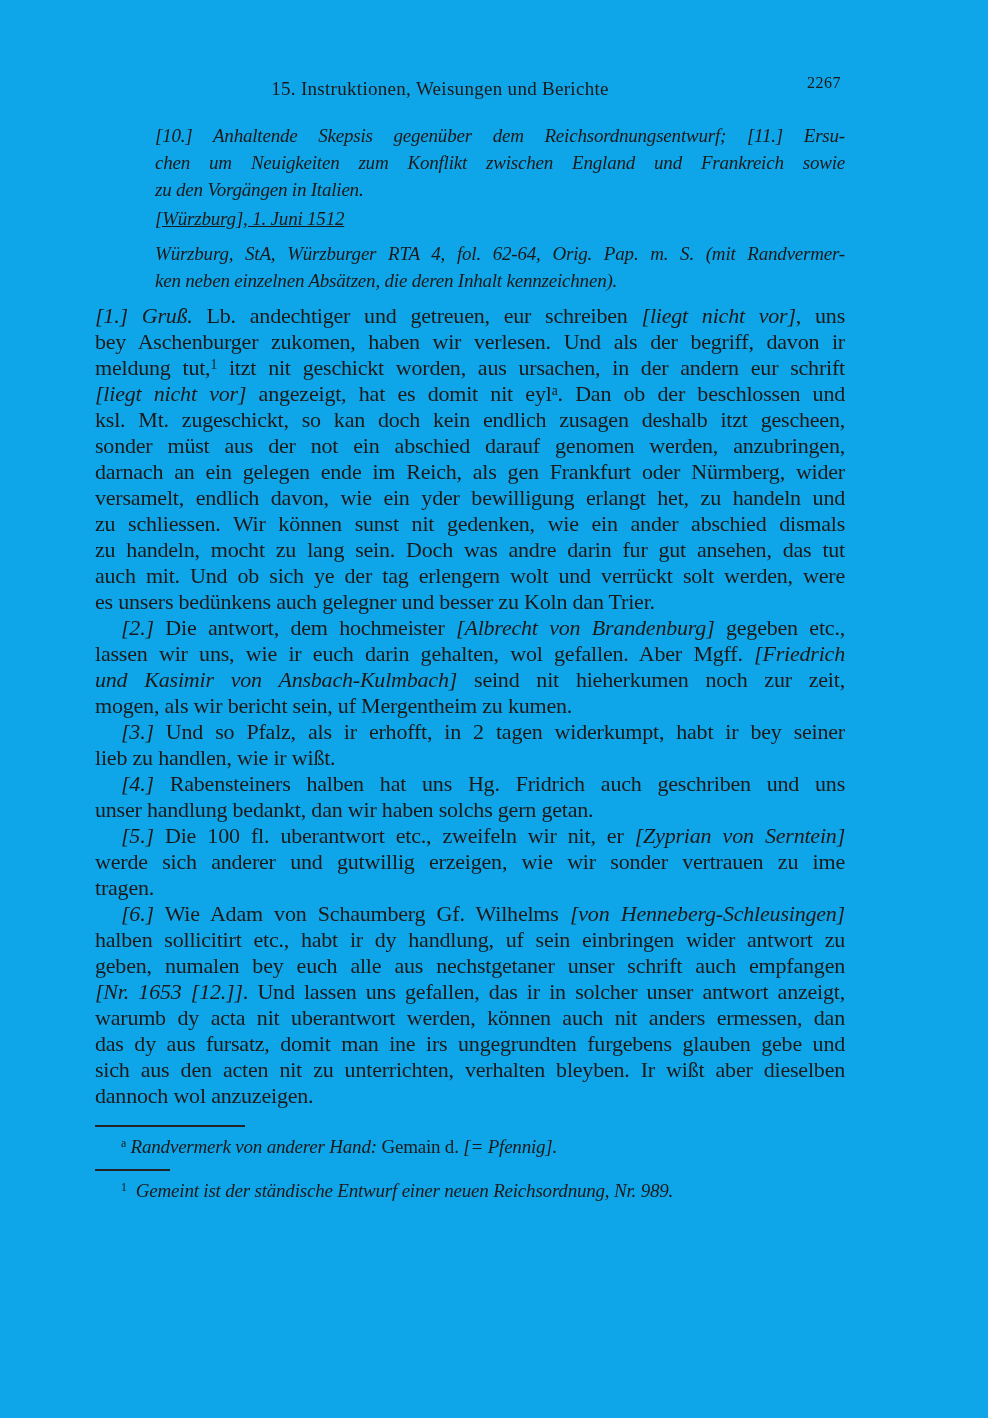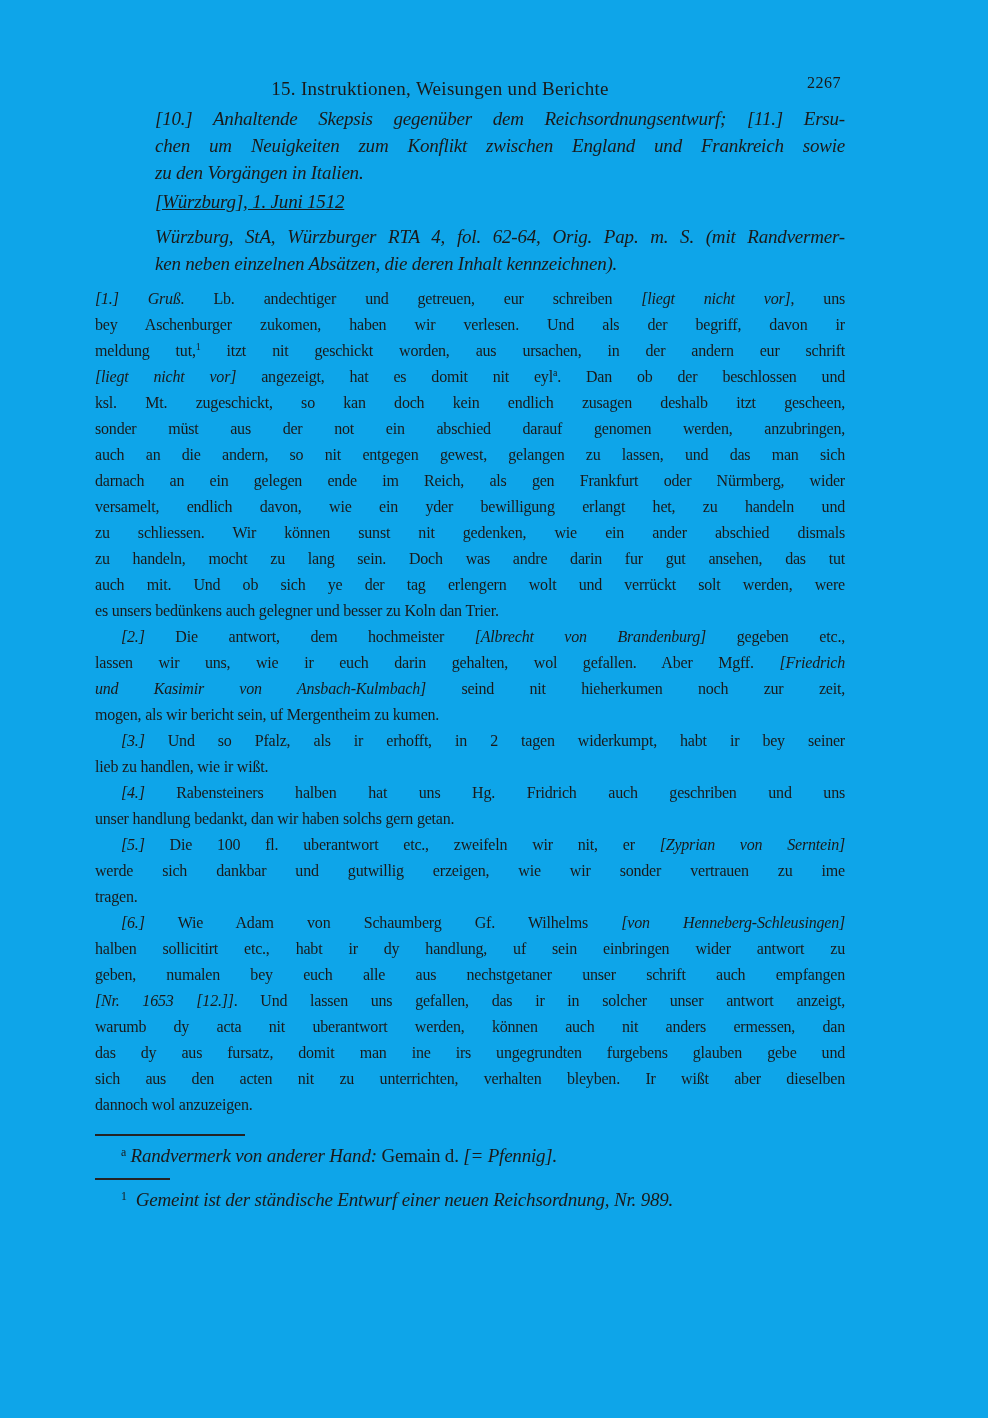--- a/index.html
+++ b/index.html
@@ -44,28 +44,28 @@
   }
 
   
   .apparatus {
     margin-left: 60px;
     font-style: italic;
     font-size: 19px;
     line-height: 27px;
     letter-spacing: -0.2px;
   }
-  .abstract { margin-top: 1px; }
+  .abstract { margin-top: 18px; }
   .dateline { margin-top: 2px; text-decoration: underline; }
   .source   { margin-top: 8px; }
 
   
   .body-text {
     margin-top: 9px;
-    font-size: 16px;
+    font-size: 22px;
     line-height: 26px;
     letter-spacing: -0.2px;
   }
 
   
   .ln {
     text-align: justify;
     text-align-last: justify;
     text-justify: inter-word;
     hyphens: none;
@@ -124,21 +124,20 @@
       </div>
 
     <div class="body-text">
         <div class="para">
           <div class="ln"><span class="i">[1.] Gruß.</span><span class="r"> Lb. andechtiger und getreuen, eur schreiben </span><span class="i">[liegt nicht vor]</span><span class="r">, uns</span></div>
           <div class="ln"><span class="r">bey Aschenburger zukomen, haben wir verlesen. Und als der begriff, davon ir</span></div>
           <div class="ln"><span class="r">meldung tut,</span><sup class="fnmark">1</sup><span class="r"> itzt nit geschickt worden, aus ursachen, in der andern eur schrift</span></div>
           <div class="ln"><span class="i">[liegt nicht vor]</span><span class="r"> angezeigt, hat es domit nit eyl</span><sup class="fnmark">a</sup><span class="r">. Dan ob der beschlossen und</span></div>
           <div class="ln"><span class="r">ksl. Mt. zugeschickt, so kan doch kein endlich zusagen deshalb itzt gescheen,</span></div>
           <div class="ln"><span class="r">sonder müst aus der not ein abschied darauf genomen werden, anzubringen,</span></div>
-          <div class="ln"><span class="r">auch an die andern, so nit entgegen gewest, gelangen zu lassen, und das man sich</span></div>
           <div class="ln"><span class="r">darnach an ein gelegen ende im Reich, als gen Frankfurt oder Nürmberg, wider</span></div>
           <div class="ln"><span class="r">versamelt, endlich davon, wie ein yder bewilligung erlangt het, zu handeln und</span></div>
           <div class="ln"><span class="r">zu schliessen. Wir können sunst nit gedenken, wie ein ander abschied dismals</span></div>
           <div class="ln"><span class="r">zu handeln, mocht zu lang sein. Doch was andre darin fur gut ansehen, das tut</span></div>
           <div class="ln"><span class="r">auch mit. Und ob sich ye der tag erlengern wolt und verrückt solt werden, were</span></div>
           <div class="ln last"><span class="r">es unsers bedünkens auch gelegner und besser zu Koln dan Trier.</span></div>
         </div>
         <div class="para">
           <div class="ln ind"><span class="i">[2.]</span><span class="r"> Die antwort, dem hochmeister </span><span class="i">[Albrecht von Brandenburg]</span><span class="r"> gegeben etc.,</span></div>
           <div class="ln"><span class="r">lassen wir uns, wie ir euch darin gehalten, wol gefallen. Aber Mgff. </span><span class="i">[Friedrich</span></div>
@@ -148,21 +147,21 @@
         <div class="para">
           <div class="ln ind"><span class="i">[3.]</span><span class="r"> Und so Pfalz, als ir erhofft, in 2 tagen widerkumpt, habt ir bey seiner</span></div>
           <div class="ln last"><span class="r">lieb zu handlen, wie ir wißt.</span></div>
         </div>
         <div class="para">
           <div class="ln ind"><span class="i">[4.]</span><span class="r"> Rabensteiners halben hat uns Hg. Fridrich auch geschriben und uns</span></div>
           <div class="ln last"><span class="r">unser handlung bedankt, dan wir haben solchs gern getan.</span></div>
         </div>
         <div class="para">
           <div class="ln ind"><span class="i">[5.]</span><span class="r"> Die 100 fl. uberantwort etc., zweifeln wir nit, er </span><span class="i">[Zyprian von Serntein]</span></div>
-          <div class="ln"><span class="r">werde sich dankbar und gutwillig erzeigen, wie wir sonder vertrauen zu ime</span></div>
+          <div class="ln"><span class="r">werde sich anderer und gutwillig erzeigen, wie wir sonder vertrauen zu ime</span></div>
           <div class="ln last"><span class="r">tragen.</span></div>
         </div>
         <div class="para">
           <div class="ln ind"><span class="i">[6.]</span><span class="r"> Wie Adam von Schaumberg Gf. Wilhelms </span><span class="i">[von Henneberg-Schleusingen]</span></div>
           <div class="ln"><span class="r">halben sollicitirt etc., habt ir dy handlung, uf sein einbringen wider antwort zu</span></div>
           <div class="ln"><span class="r">geben, numalen bey euch alle aus nechstgetaner unser schrift auch empfangen</span></div>
           <div class="ln"><span class="i">[Nr. 1653 [12.]]</span><span class="r">. Und lassen uns gefallen, das ir in solcher unser antwort anzeigt,</span></div>
           <div class="ln"><span class="r">warumb dy acta nit uberantwort werden, können auch nit anders ermessen, dan</span></div>
           <div class="ln"><span class="r">das dy aus fursatz, domit man ine irs ungegrundten furgebens glauben gebe und</span></div>
           <div class="ln"><span class="r">sich aus den acten nit zu unterrichten, verhalten bleyben. Ir wißt aber dieselben</span></div>

